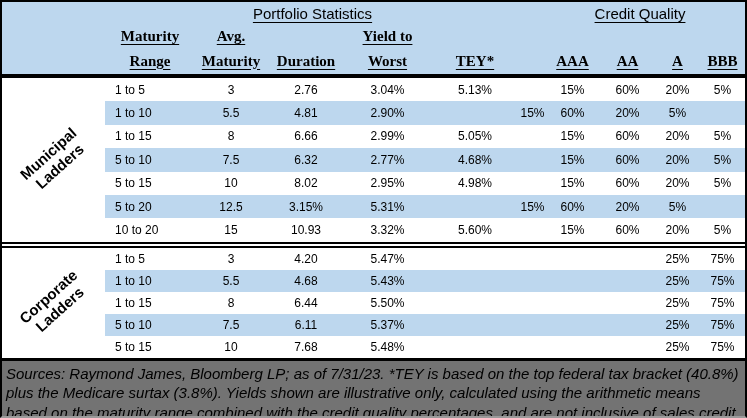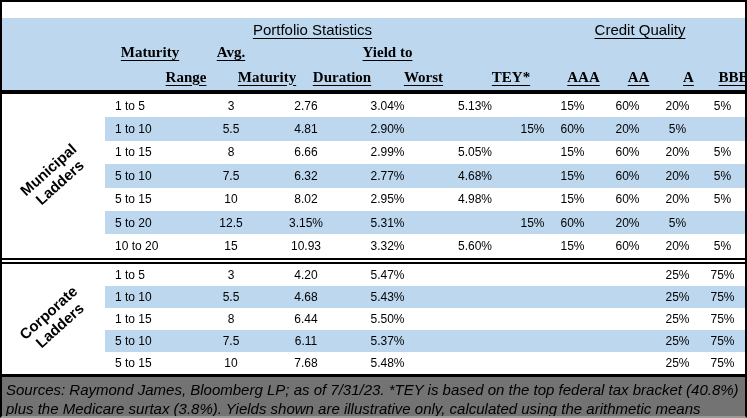--- a/index.html
+++ b/index.html
@@ -15,30 +15,30 @@
   }
 
   
   .header-area {
     background:var(--header-bg,#BDD7EE);
     border-bottom:4px solid #000;
   }
   .tgrid {
     display:grid;
     grid-template-columns:103px 415px 1fr 210px;
-    height:23px; align-items:center;margin-top:16px;
+    height:23px; align-items:center;
   }
   .hgrid {
     display:grid;
     grid-template-columns:103px 90px 72px 78px 85px 90px 1fr 55px 55px 45px 45px;
     align-items:center;
     font-family:Liberation Serif, serif;
   }
   .h1 { height:23px; }
-  .h2 { height:26px;padding-left:36px; }
+  .h2 { height:26px; }
   .title { text-align:center; font-size:15px; }
   .u { text-decoration:underline; text-underline-offset:3px; }
   .colhead { font-weight:700; font-size:15px; text-align:center; }
 
   
   .section { display:flex; }
   .section-label-cell { width:103px; position:relative; background:#fff; }
   .rot-label {
     position:absolute; top:50%; left:50%;
     transform:translate(-50%,-50%) rotate(-42deg);

